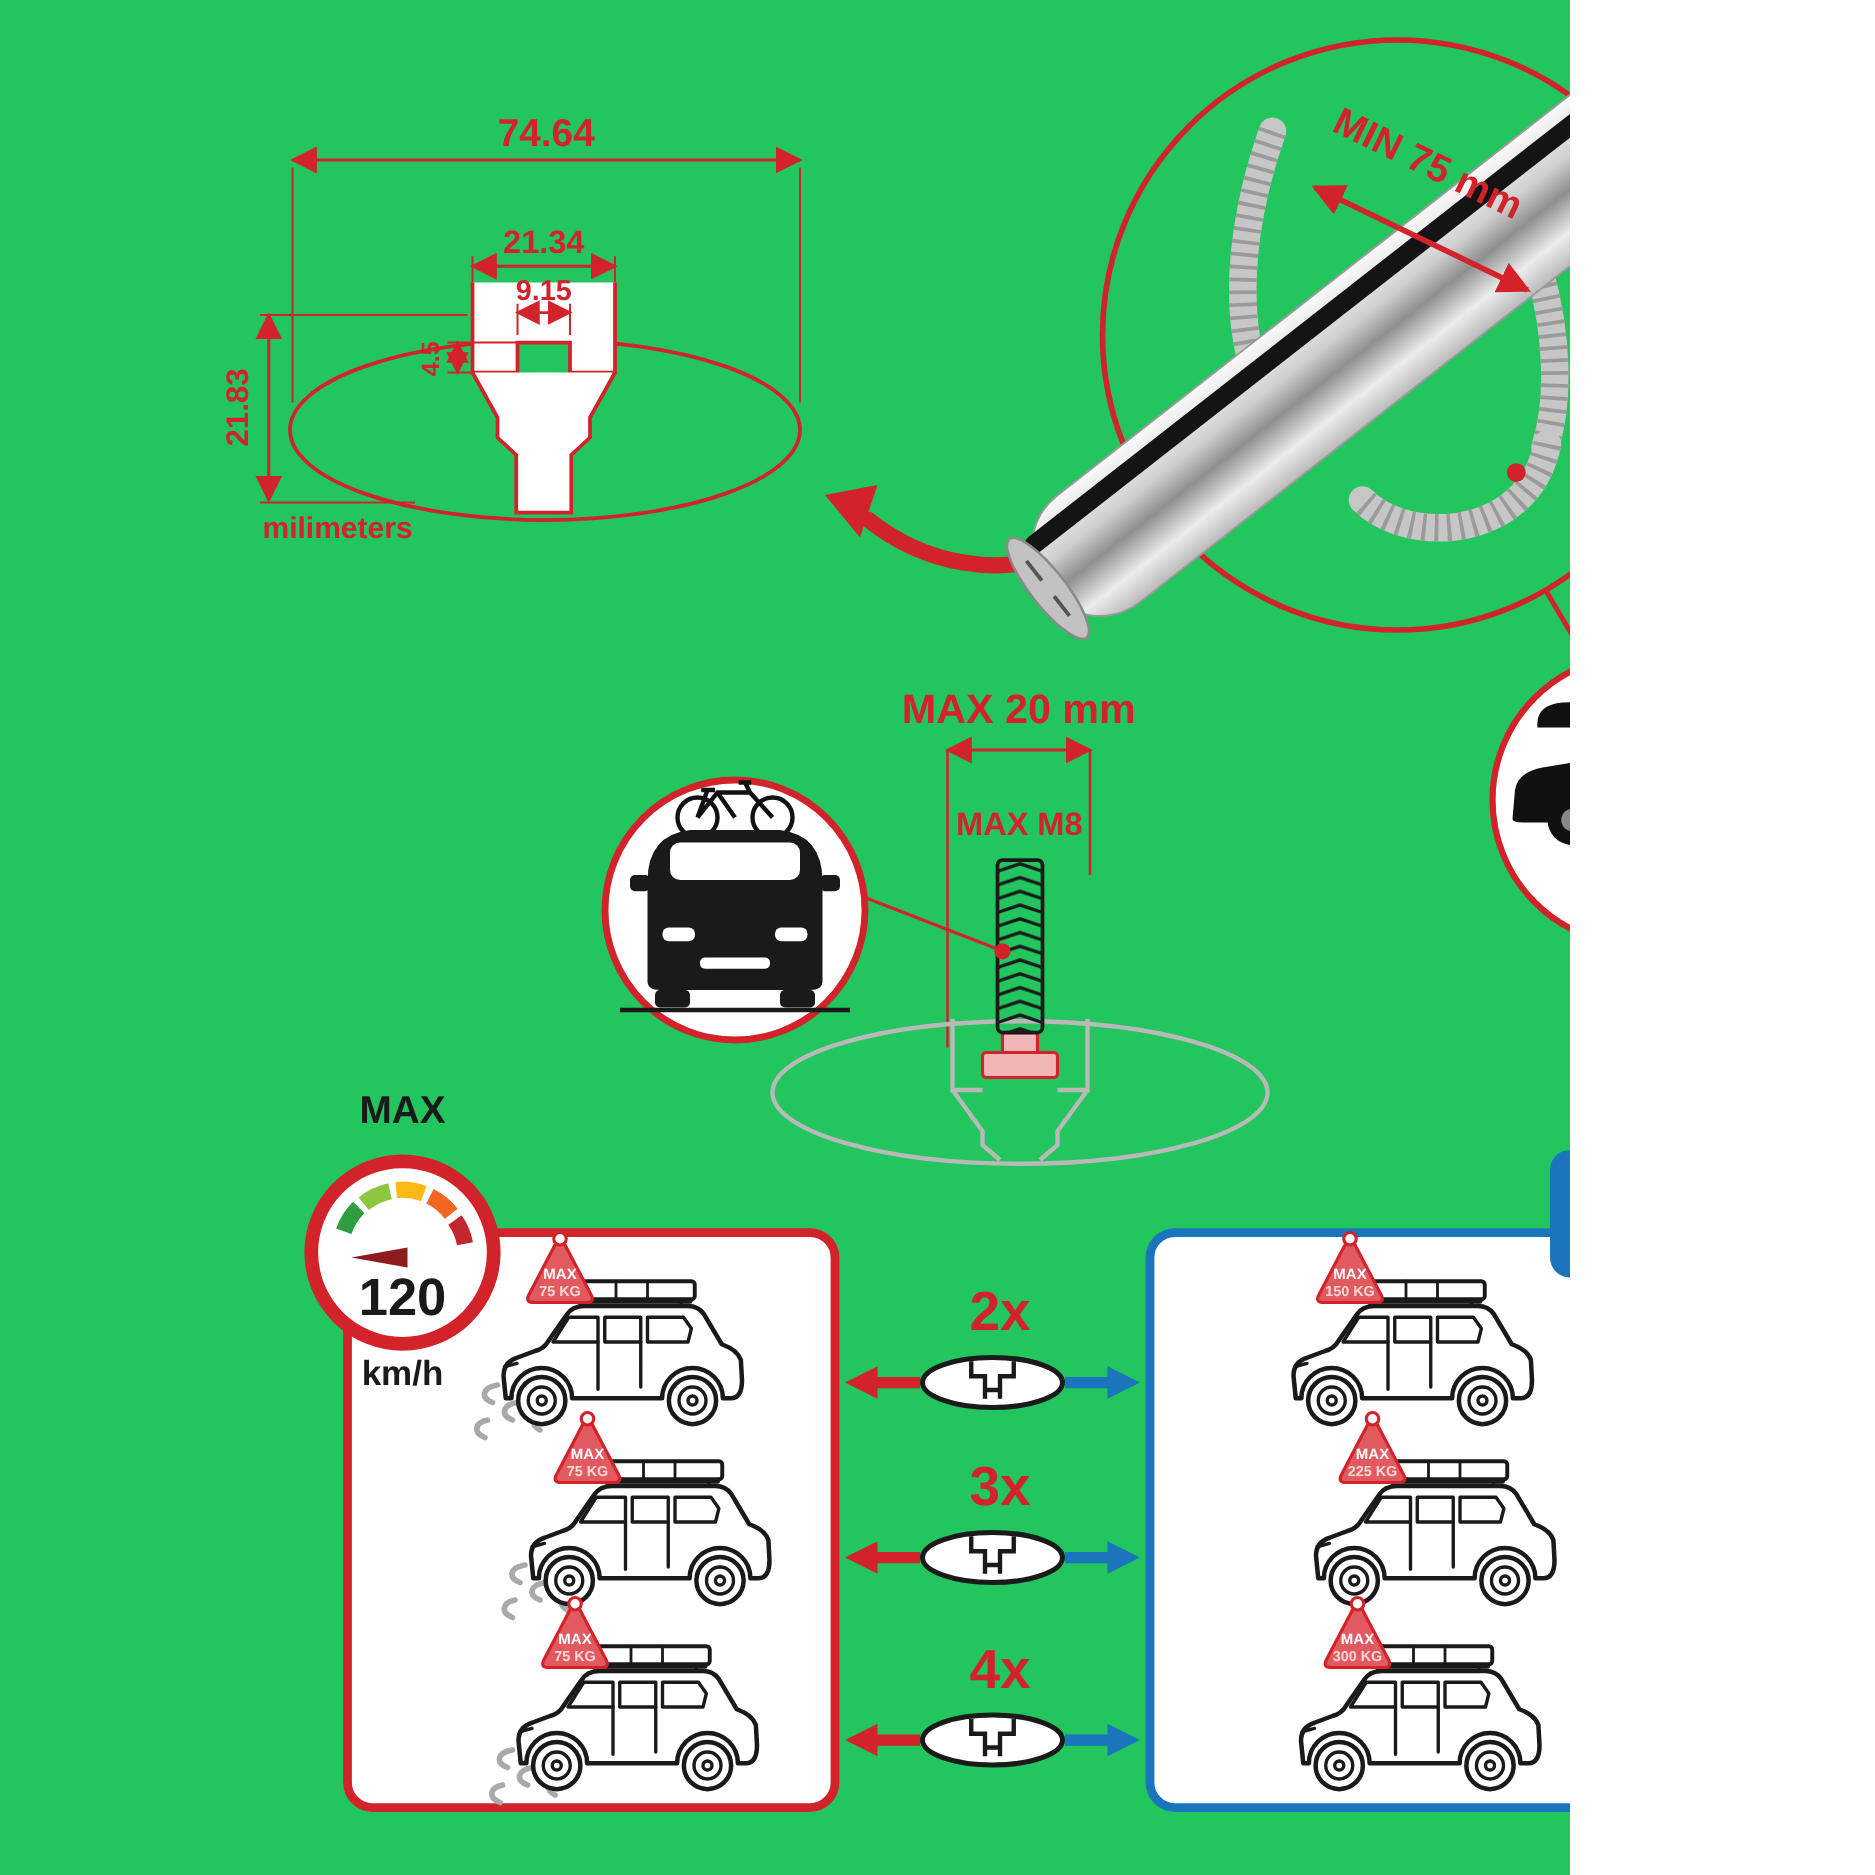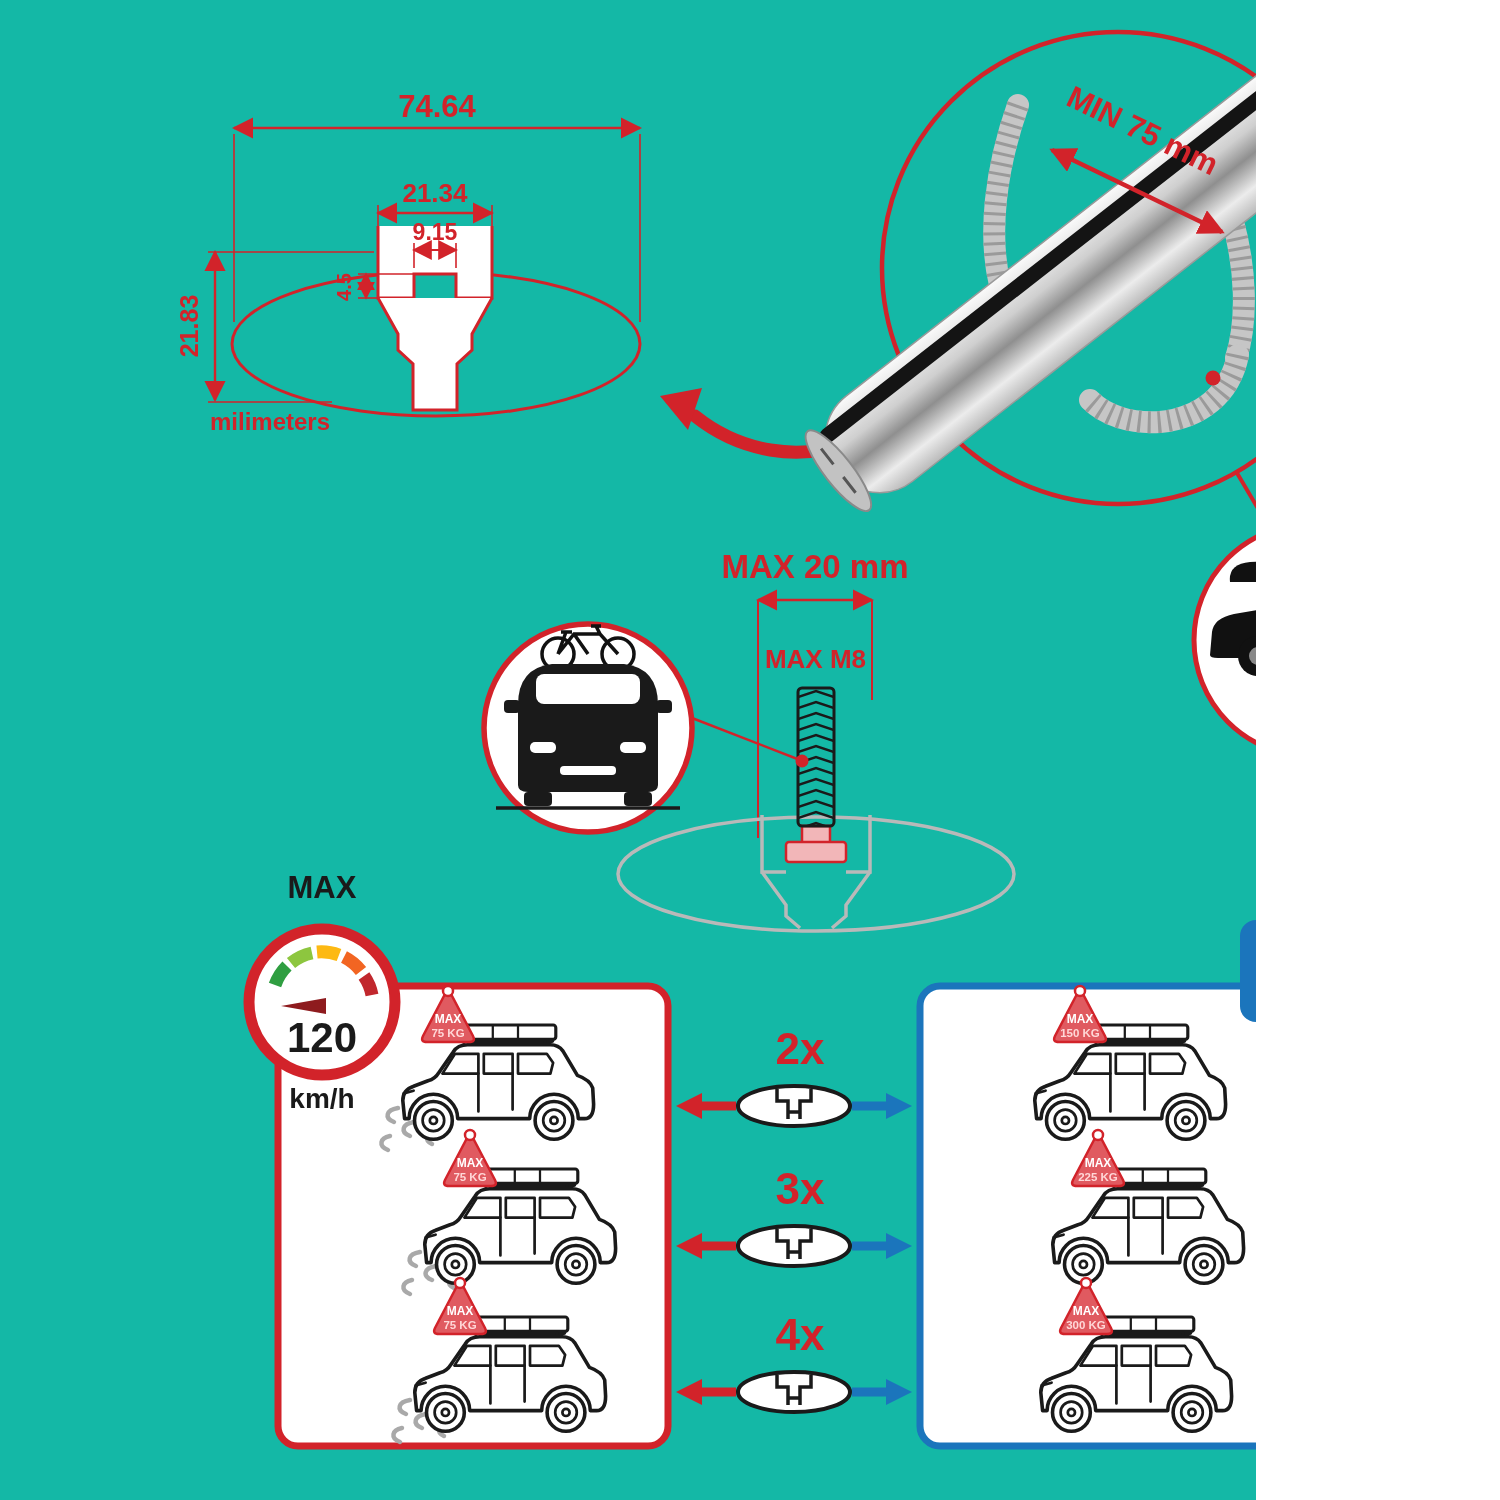--- a/index.html
+++ b/index.html
@@ -1,16 +1,16 @@
 <!DOCTYPE html>
 <html><head>
 <meta charset="utf-8">
 <style>
   html,body{margin:0;padding:0;background:#ffffff;}
-  .canvas{position:relative;width:1256px;height:1500px;background:#14b8a6;overflow:hidden;}
+  .canvas{position:relative;width:1256px;height:1500px;background:#22c55e;overflow:hidden;}
   svg text{font-family:"Liberation Sans","DejaVu Sans",sans-serif;}
   .dimtxt{fill:#d2232a;font-weight:700;}
   .blktxt{fill:#1a1a1a;font-weight:700;}
   .whttxt{fill:#ffffff;font-weight:700;}
   .pinktxt{fill:#ffd7d7;font-weight:700;}
   .bluetxt{fill:#1b75bc;font-weight:700;}
 </style>
 </head>
 <body>
 

